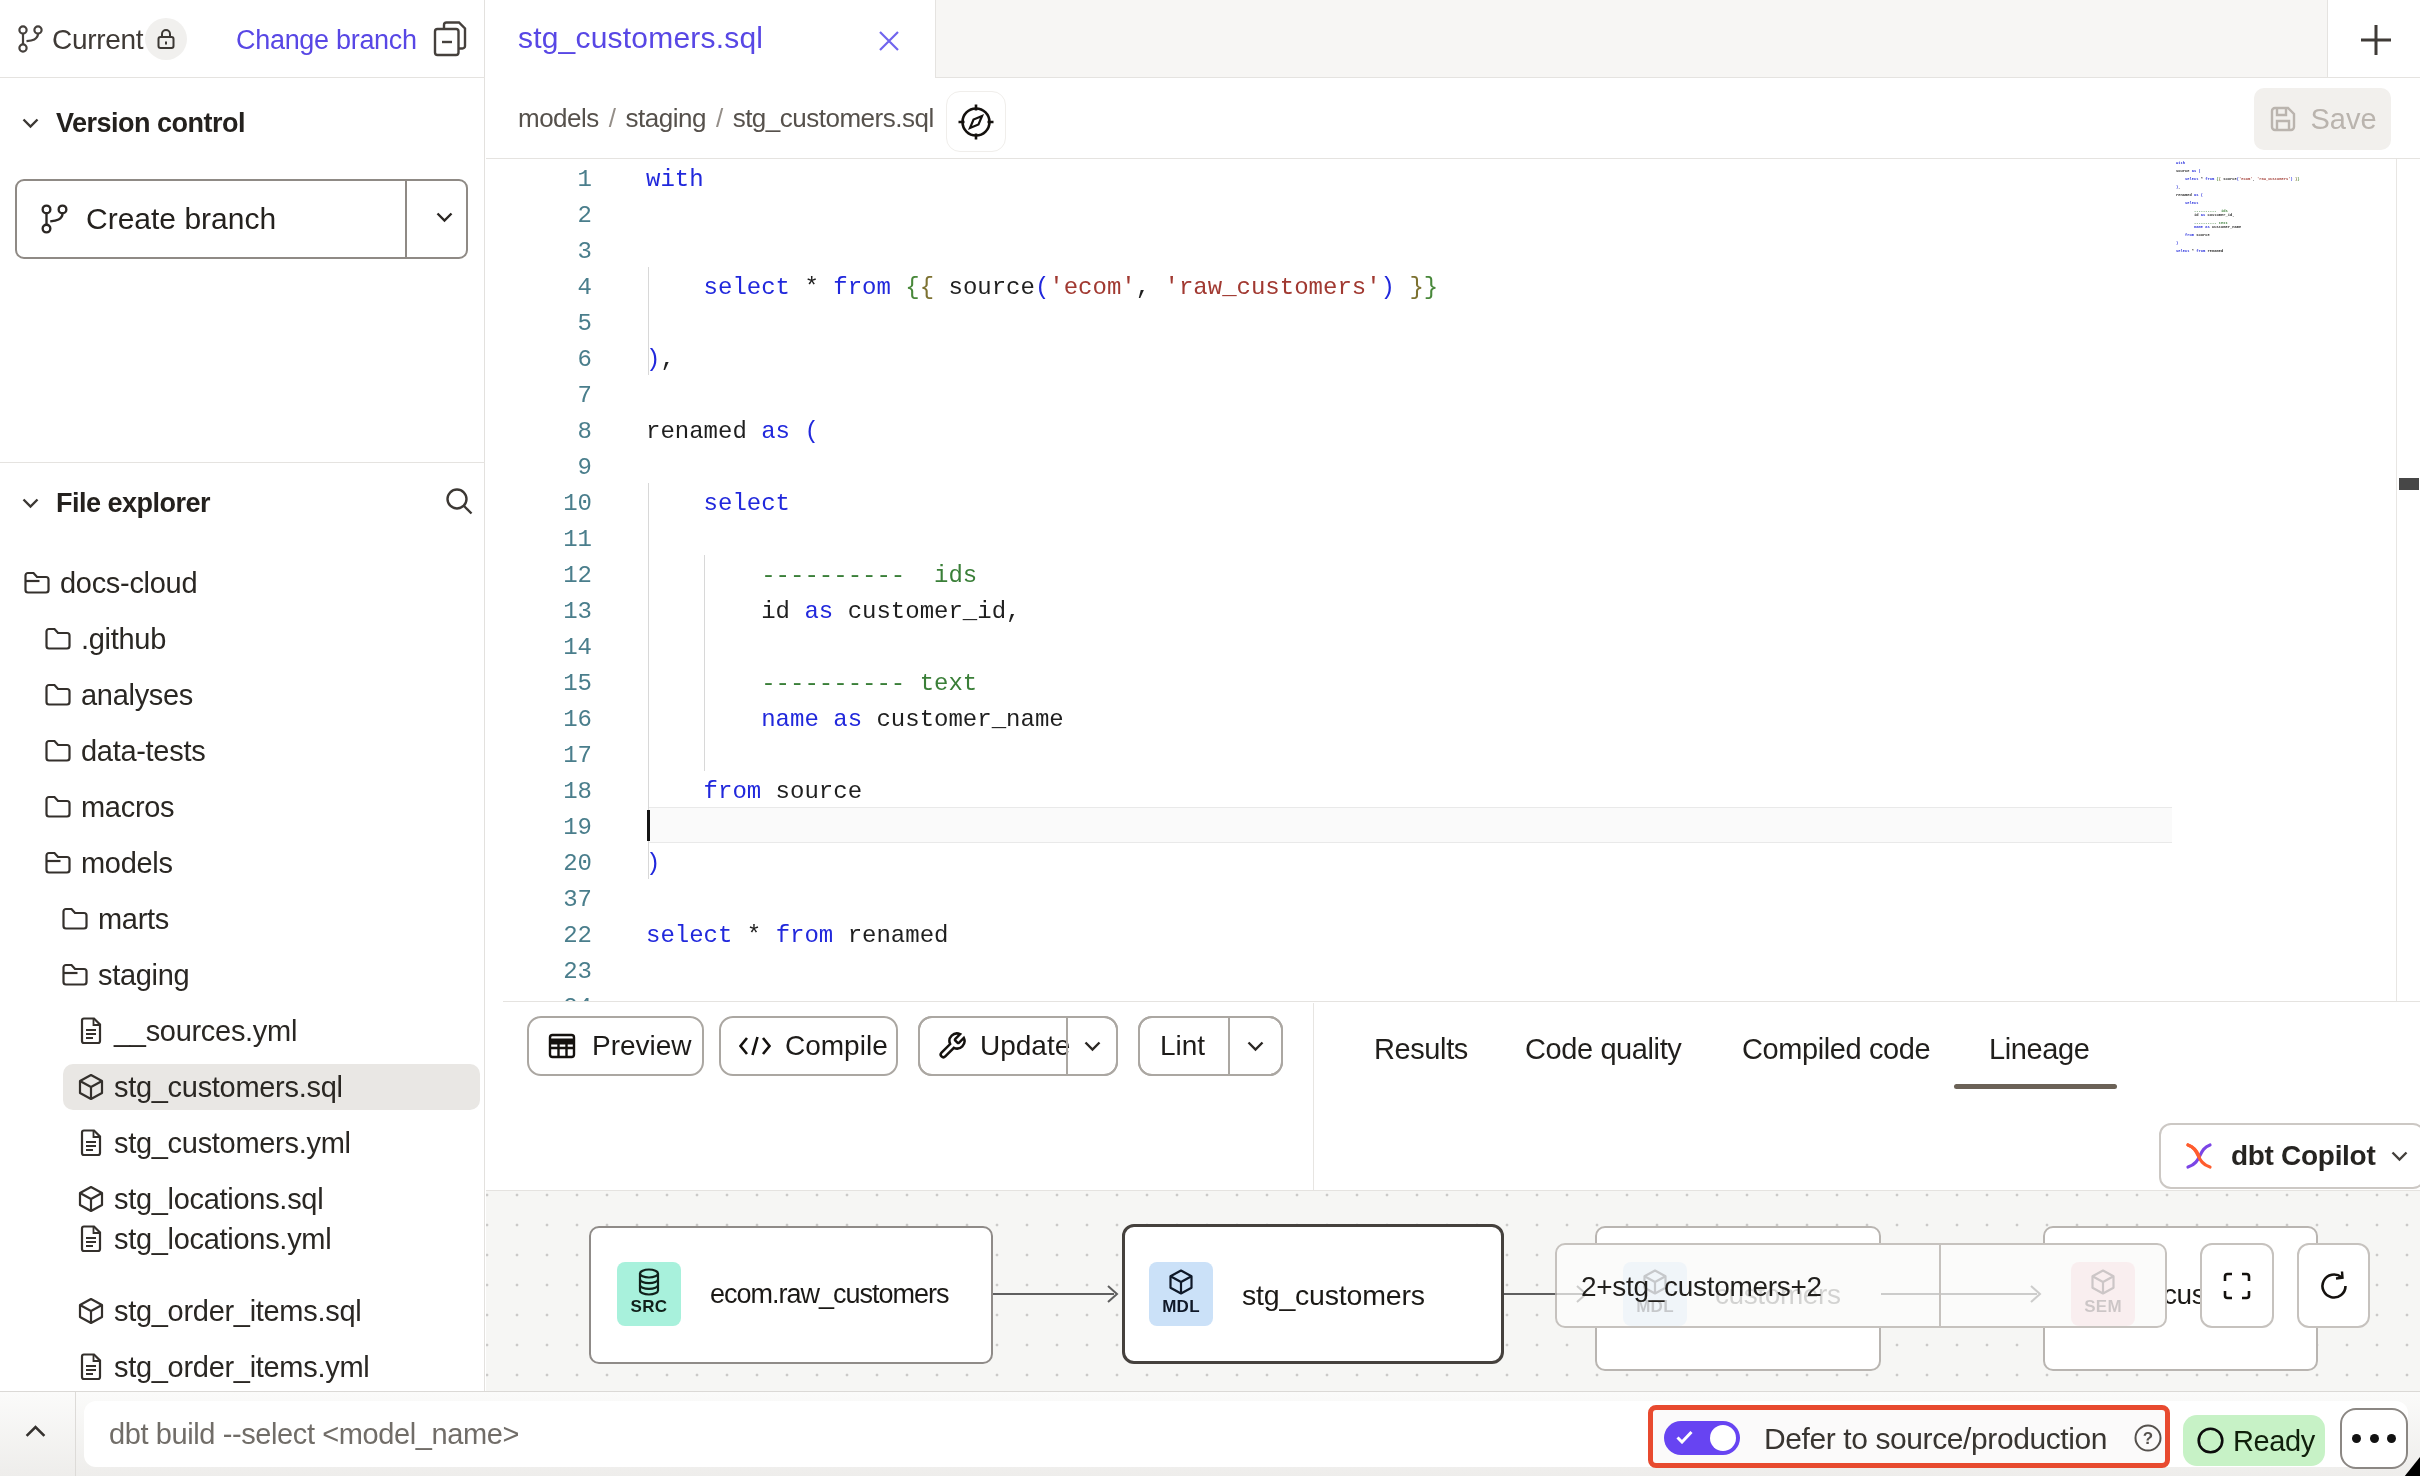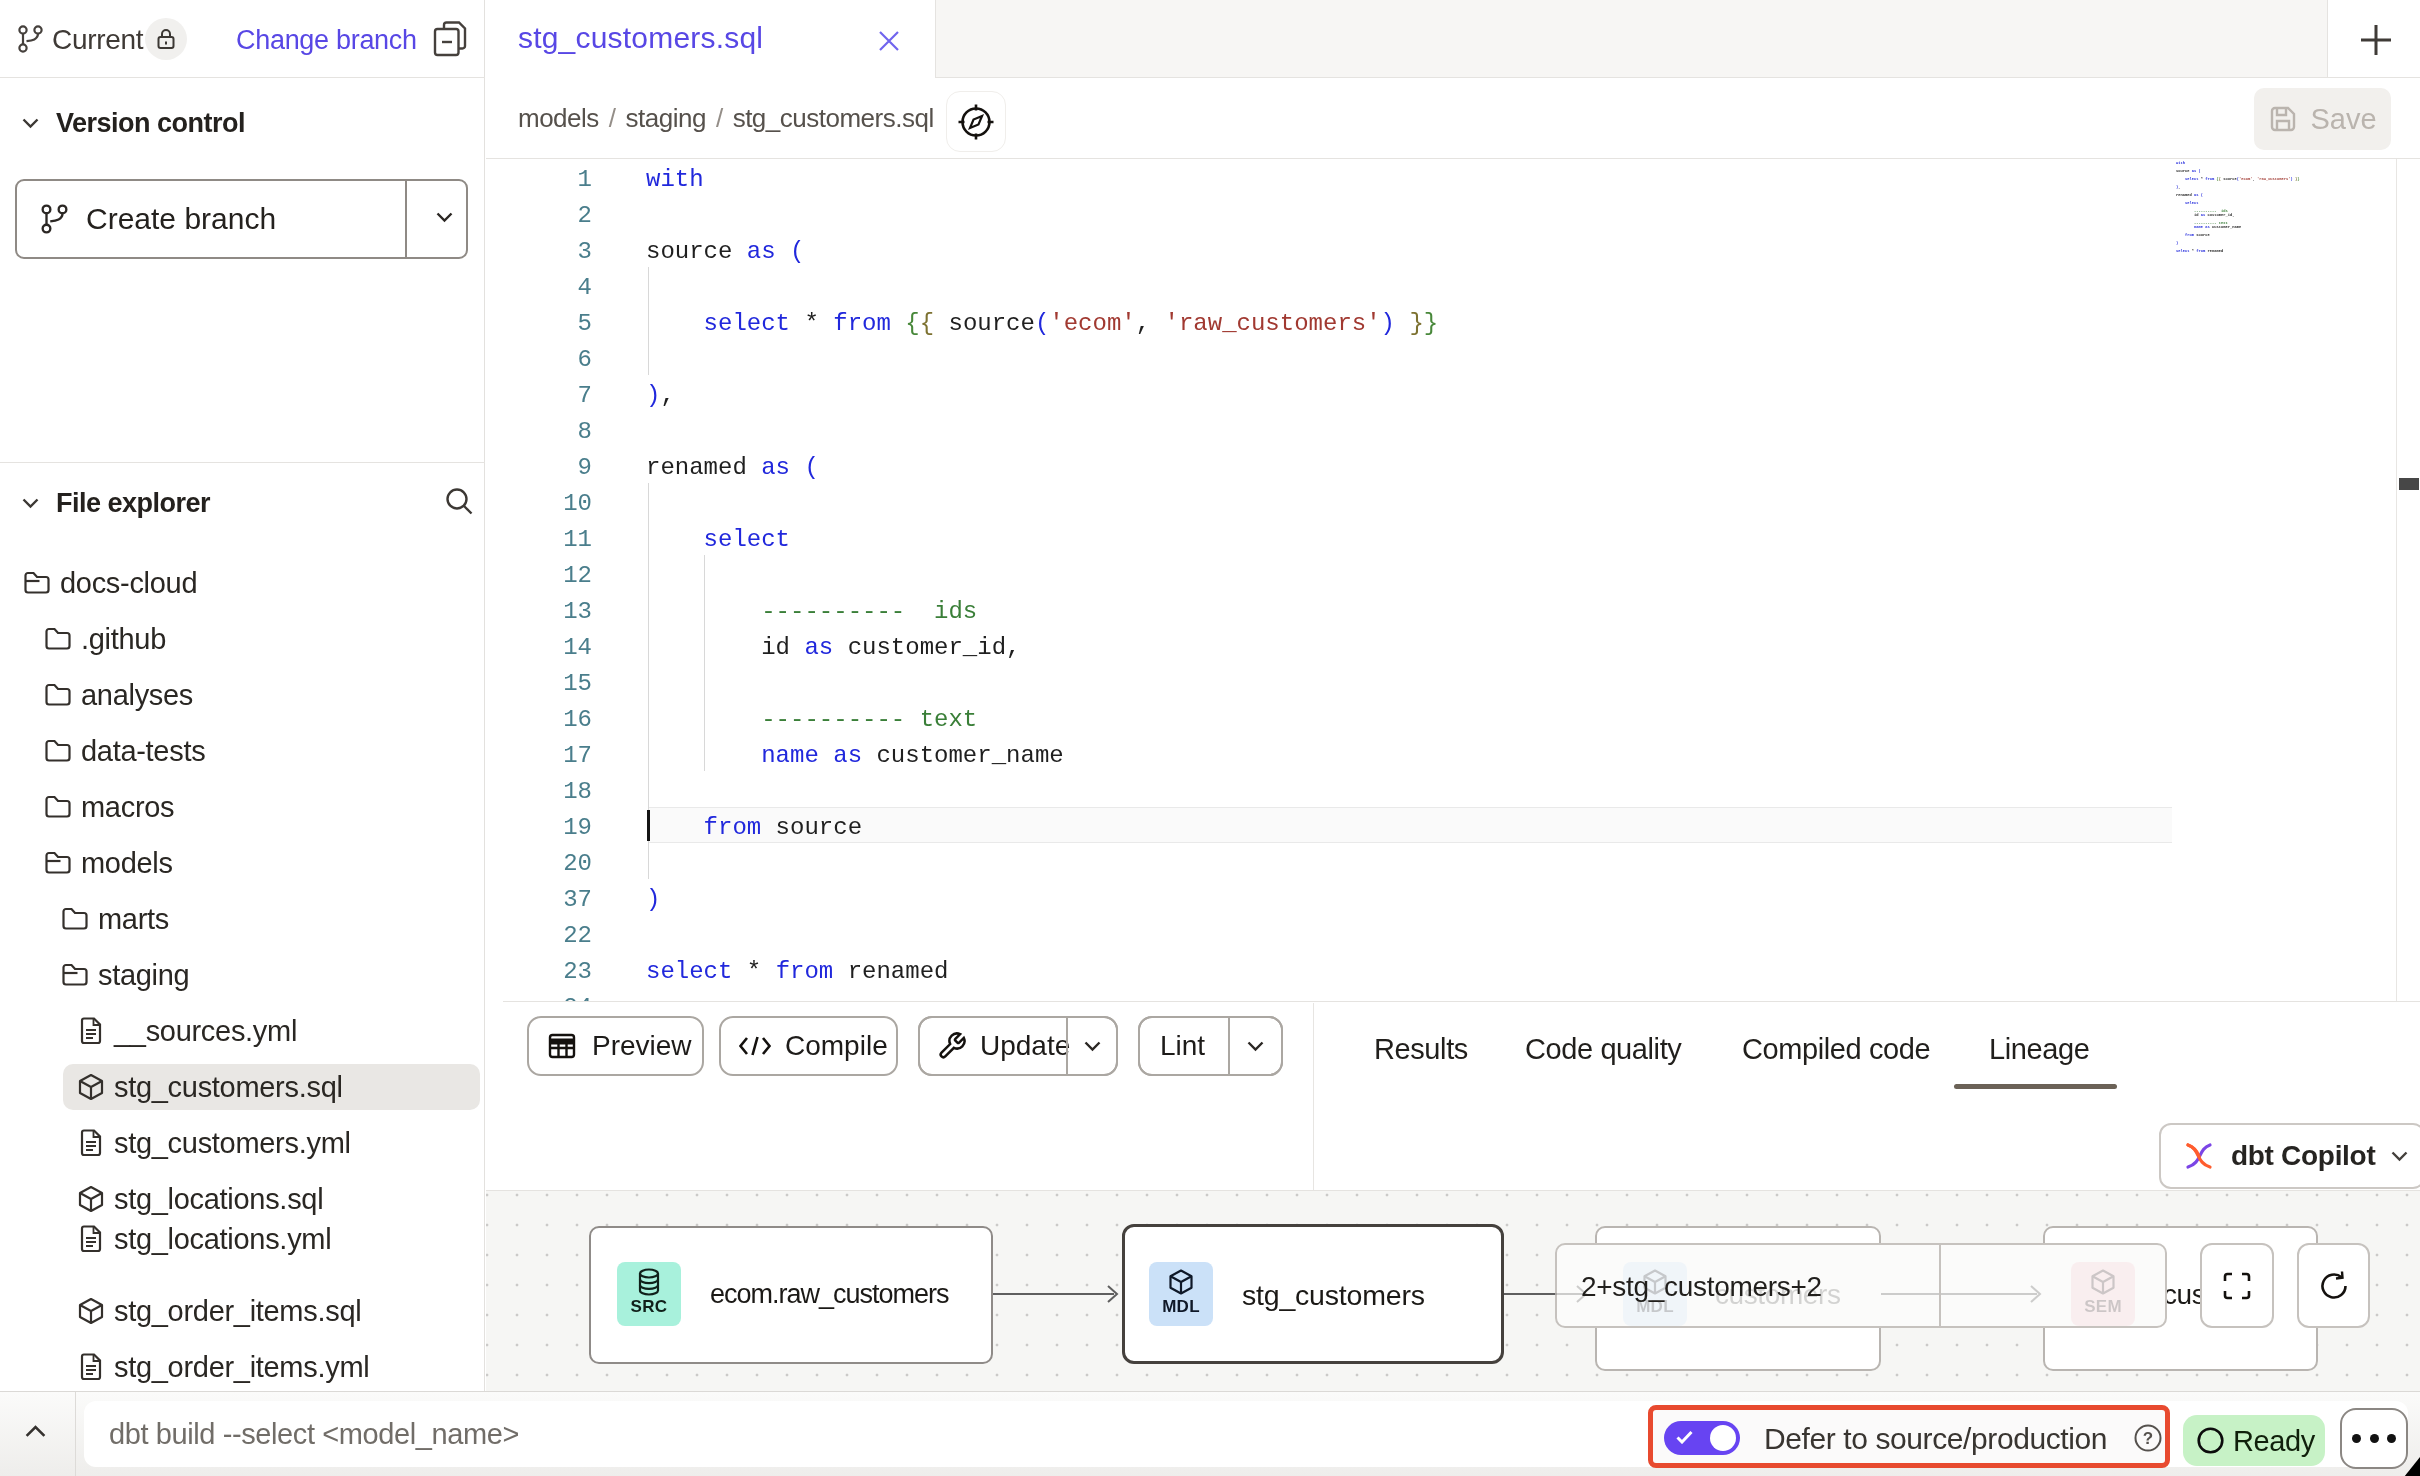--- a/index.html
+++ b/index.html
@@ -268,21 +268,20 @@
       <div style="height:36px;">23</div>
       <div style="height:36px;">24</div>
     </div>
     <div class="abs" style="left:162px;top:108px;width:1px;height:108px;background:#d8d8d8;"></div>
     <div class="abs" style="left:162px;top:324px;width:1px;height:396px;background:#d8d8d8;"></div>
     <div class="abs" style="left:218px;top:396px;width:1px;height:216px;background:#d8d8d8;"></div>
     <div class="abs" style="left:161px;top:651px;width:2.5px;height:31px;background:#151515;"></div>
     <div class="abs" id="codeblock" style="left:160px;top:3px;font-family:'Liberation Mono',monospace;font-size:24px;line-height:36px;">
       <div style="height:36px;white-space:pre;"><span style="color:#2128dc">with</span></div>
       <div style="height:36px;white-space:pre;">&nbsp;</div>
-      <div style="height:36px;white-space:pre;"><span style="color:#1f1f1f">source </span><span style="color:#2128dc">as</span><span style="color:#1f1f1f"> </span><span style="color:#2128dc">(</span></div>
       <div style="height:36px;white-space:pre;">&nbsp;</div>
       <div style="height:36px;white-space:pre;"><span style="color:#1f1f1f">    </span><span style="color:#2128dc">select</span><span style="color:#1f1f1f"> * </span><span style="color:#2128dc">from</span><span style="color:#1f1f1f"> </span><span style="color:#48883a">{</span><span style="color:#7d7231">{</span><span style="color:#1f1f1f"> source</span><span style="color:#2128dc">(</span><span style="color:#a13931">'ecom'</span><span style="color:#1f1f1f">, </span><span style="color:#a13931">'raw_customers'</span><span style="color:#2128dc">)</span><span style="color:#1f1f1f"> </span><span style="color:#7d7231">}</span><span style="color:#48883a">}</span></div>
       <div style="height:36px;white-space:pre;">&nbsp;</div>
       <div style="height:36px;white-space:pre;"><span style="color:#2128dc">)</span><span style="color:#1f1f1f">,</span></div>
       <div style="height:36px;white-space:pre;">&nbsp;</div>
       <div style="height:36px;white-space:pre;"><span style="color:#1f1f1f">renamed </span><span style="color:#2128dc">as</span><span style="color:#1f1f1f"> </span><span style="color:#2128dc">(</span></div>
       <div style="height:36px;white-space:pre;">&nbsp;</div>
       <div style="height:36px;white-space:pre;"><span style="color:#1f1f1f">    </span><span style="color:#2128dc">select</span></div>
       <div style="height:36px;white-space:pre;">&nbsp;</div>
       <div style="height:36px;white-space:pre;"><span style="color:#1f1f1f">        </span><span style="color:#3a7f38">----------&nbsp; ids</span></div>

